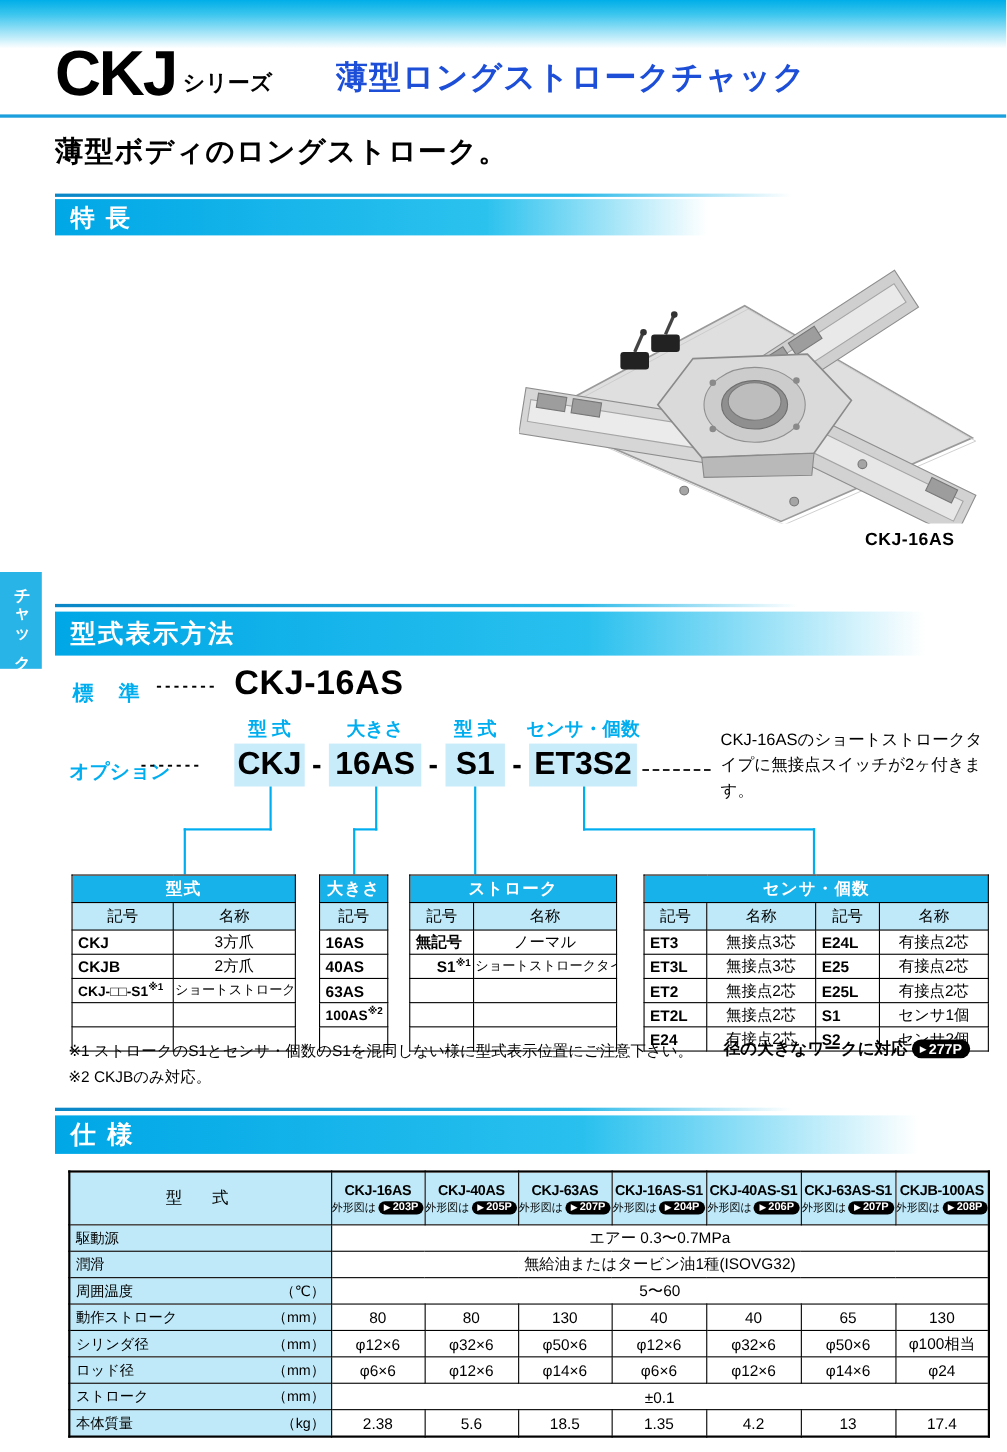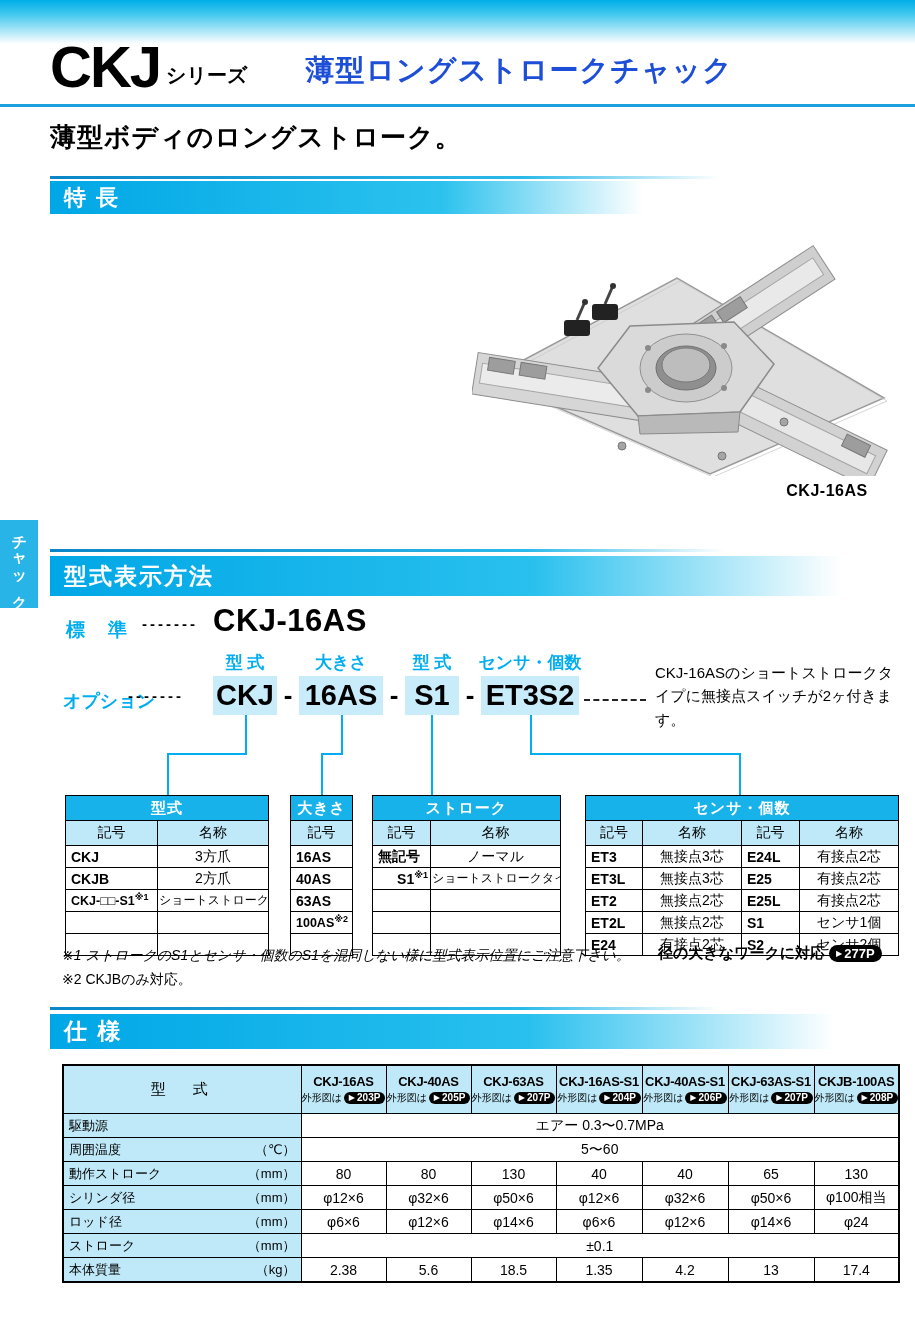--- a/index.html
+++ b/index.html
@@ -63,21 +63,21 @@
   table.ct th,table.ct td{border:1px solid #000;overflow:hidden;white-space:nowrap;}
   table.ct .tt{background:#18b2ea;color:#fff;font-size:15px;font-weight:bold;height:22px;text-align:center;letter-spacing:1px;}
   table.ct .sh{background:#bfe9f8;font-size:14px;text-align:center;height:22px;font-weight:normal;}
   table.ct td{height:19px;font-size:14px;}
   table.ct td.code{font-weight:bold;padding-left:5px;text-align:left;}
   table.ct td.name{text-align:center;font-weight:normal;}
   .dash-l{border-left:1px dashed #444 !important;}
   sup.m{font-size:9px;font-weight:bold;vertical-align:super;}
 
   
-  .note1{position:absolute;left:62px;top:947px;font-size:14px;font-style:italic;}
+  .note1{position:absolute;left:62px;top:947px;font-size:14px;}
   .note2{position:absolute;left:62px;top:971px;font-size:14px;}
   .sensor-detail{position:absolute;left:658px;top:944px;font-size:15px;font-weight:bold;display:flex;align-items:center;gap:4px;}
 
   .badge{display:inline-flex;align-items:center;gap:2px;background:#000;color:#fff;
          border-radius:9px;padding:1px 7px;font-weight:bold;line-height:1.2;}
   .badge .tri{font-size:8px;}
   .badge.big{font-size:13px;}
   .badge.small{font-size:10px;padding:0 5px;border-radius:7px;}
 
   
@@ -453,20 +453,29 @@
             <div class="in">
               <span>駆動源</span>
               <span></span>
             </div>
           </td>
       <td class="v" colspan="7">エアー 0.3〜0.7MPa</td>
     </tr>
     <tr>
       <td class="lbl">
             <div class="in">
+              <span>潤滑</span>
+              <span></span>
+            </div>
+          </td>
+      <td class="v" colspan="7">無給油またはタービン油1種(ISOVG32)</td>
+    </tr>
+    <tr>
+      <td class="lbl">
+            <div class="in">
               <span>周囲温度</span>
               <span>（℃）</span>
             </div>
           </td>
       <td class="v" colspan="7">5〜60</td>
     </tr>
     <tr>
       <td class="lbl">
             <div class="in">
               <span>動作ストローク</span>

